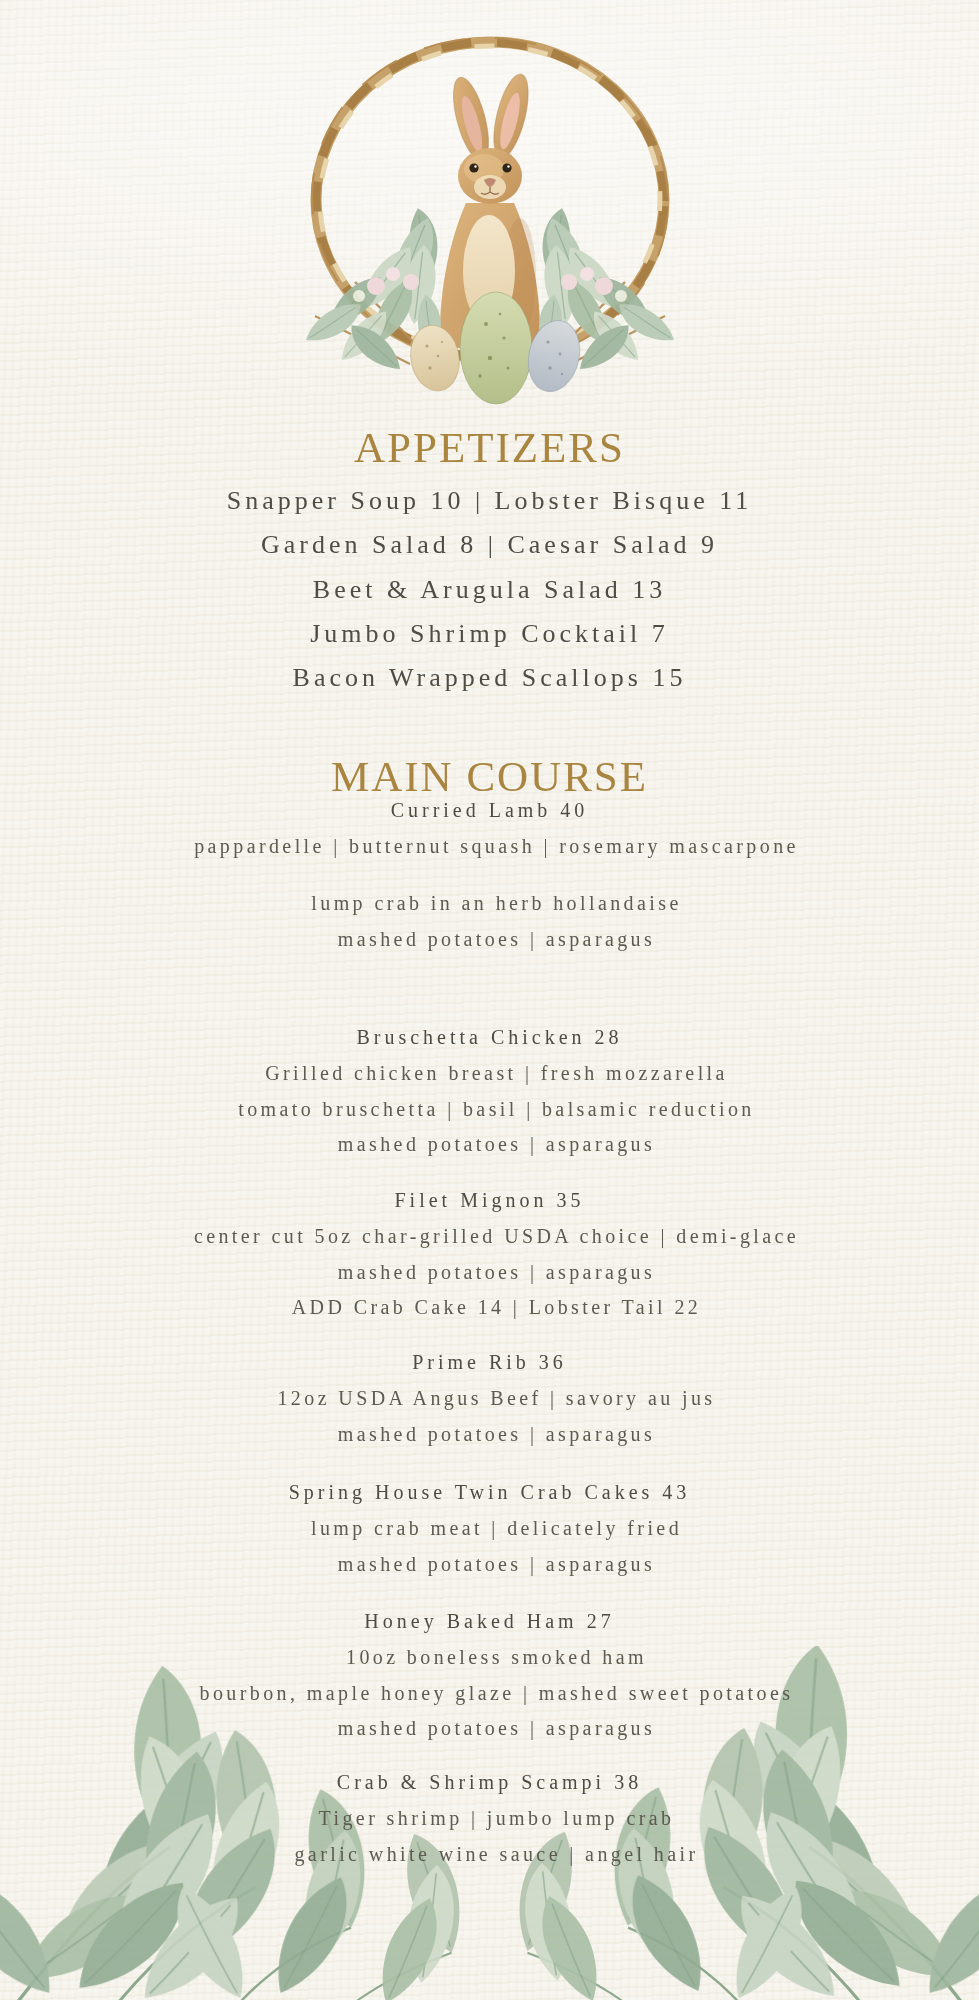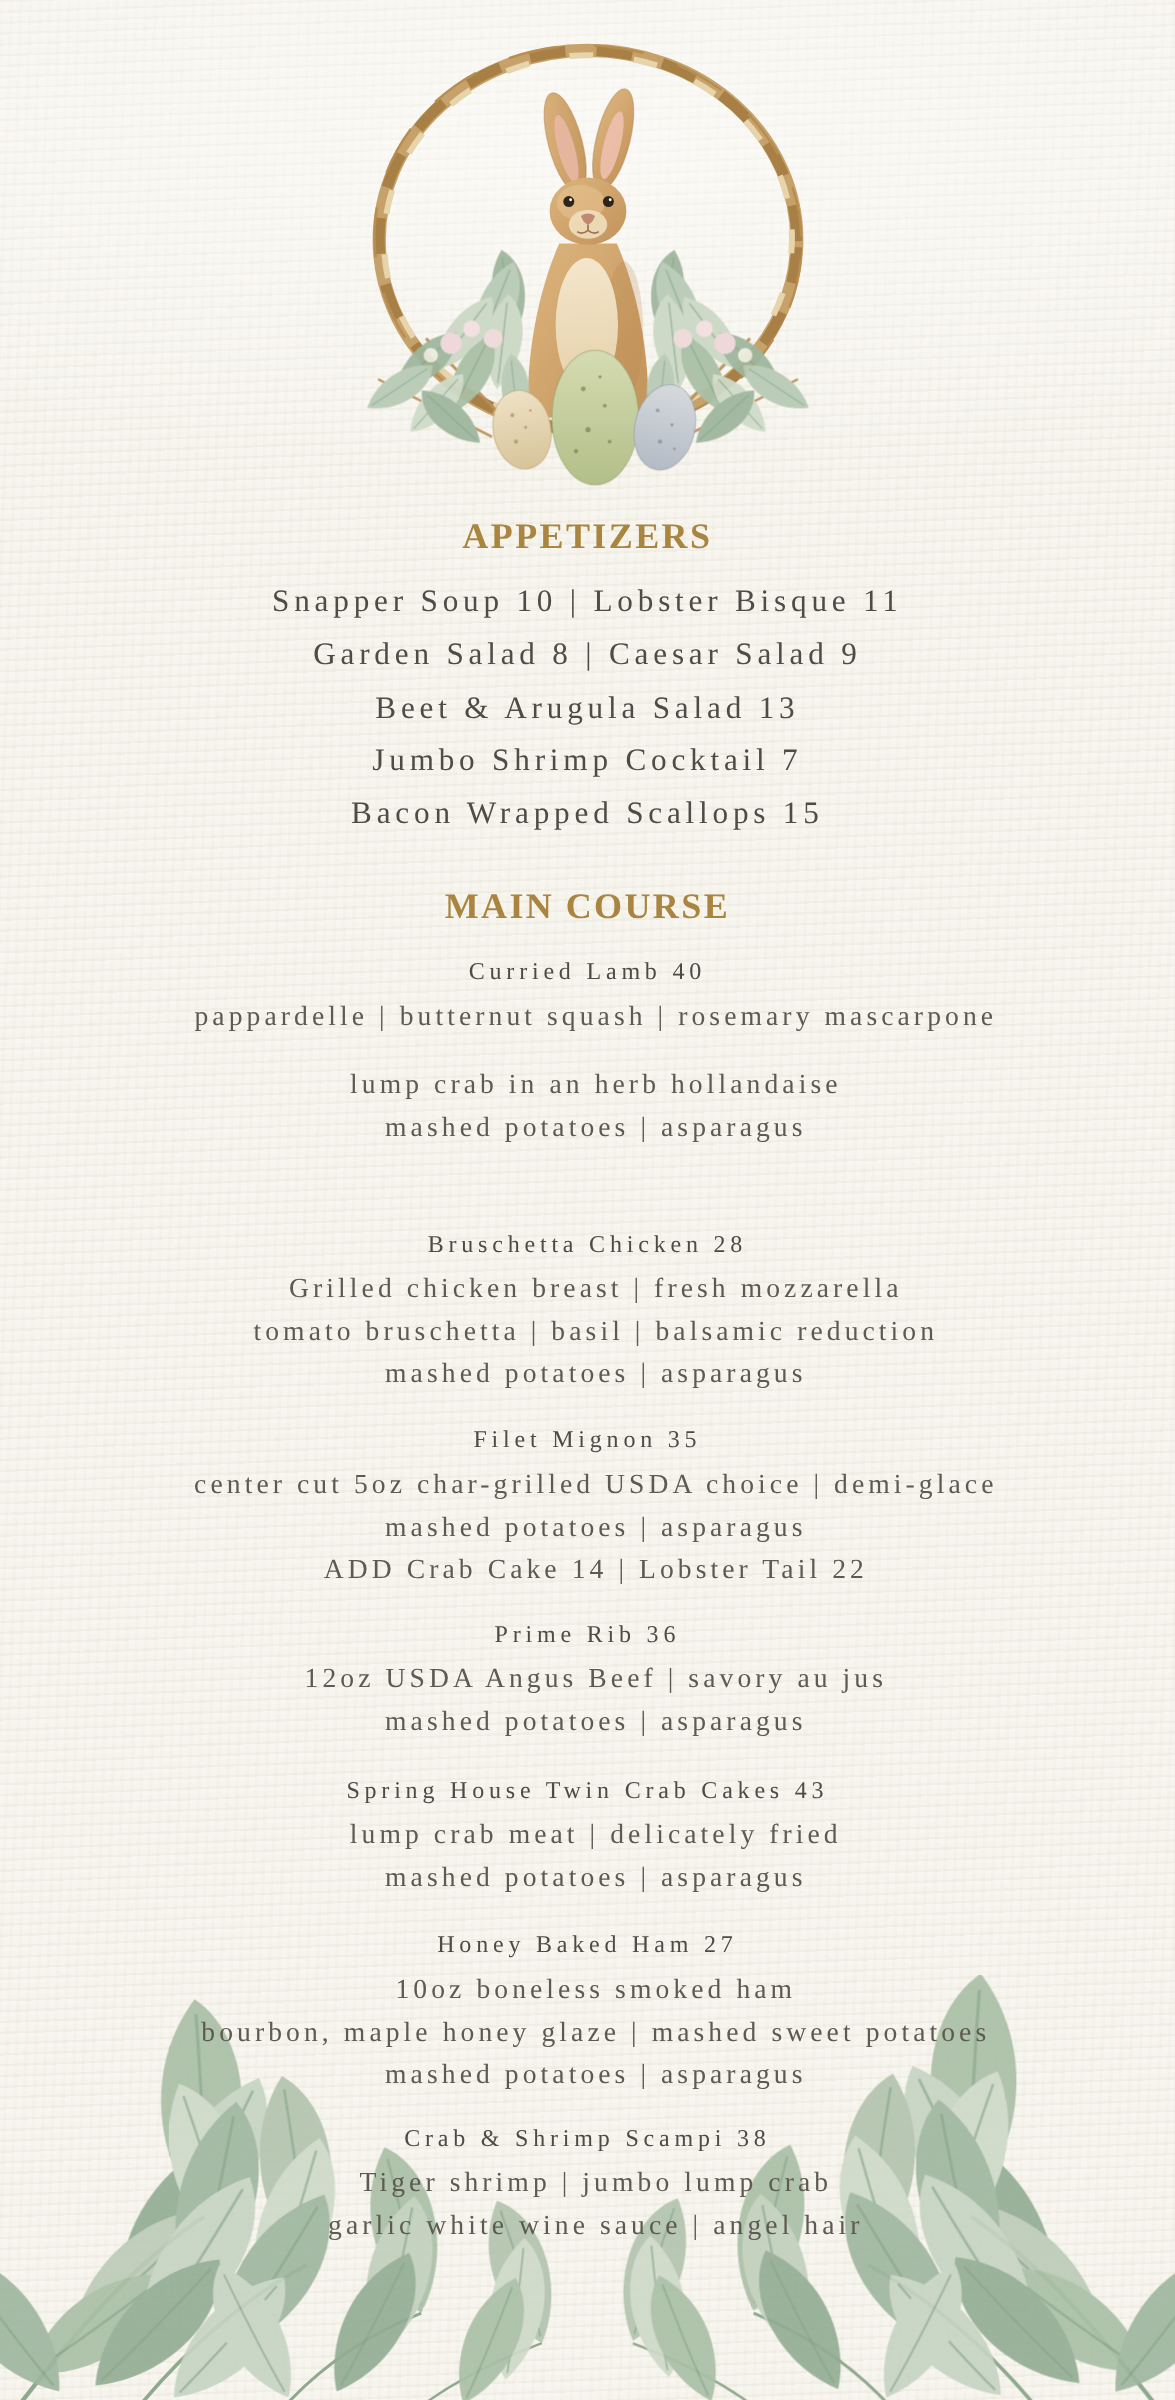--- a/index.html
+++ b/index.html
@@ -10,34 +10,34 @@
     overflow:hidden;
     background-color:#f6f4ed;
     background-image:
       radial-gradient(ellipse 1400px 420px at 50% 6%, rgba(255,255,255,.5), rgba(255,255,255,0) 65%),
       repeating-linear-gradient(178deg, rgba(222,217,201,.20) 0 2px, rgba(255,255,255,.16) 2px 5px, rgba(255,255,255,0) 5px 9px),
       repeating-linear-gradient(92deg, rgba(228,224,209,.14) 0 3px, rgba(255,255,255,0) 3px 8px);
     font-family:"Liberation Serif", serif;
   }
   .center{position:absolute;left:0;width:100%;text-align:center;white-space:nowrap;}
   .section-heading{
-    font-size:30px;line-height:56px;letter-spacing:2px;
-    color:#a98540;font-weight:700;
+    font-size:43px;line-height:56px;letter-spacing:2px;
+    color:#a98540;font-weight:400;
   }
   .app-list{margin:0;padding:0;list-style:none;text-align:center;}
   .app-list li{
     font-size:26px;line-height:44.3px;letter-spacing:4px;
     color:#4e4c45;
   }
   .dish-name{
     font-size:20px;line-height:38px;letter-spacing:4px;
     color:#4d4b44;
   }
   .dish-line{
-    font-size:23px;line-height:35.6px;letter-spacing:3.4px;
+    font-size:20px;line-height:35.6px;letter-spacing:3.4px;
     color:#5c5a51;
     margin-left:14px;
   }
   .art-top{position:absolute;top:24px;left:calc(50% - 210px);width:420px;height:400px;}
   .leaves{position:absolute;bottom:-8px;width:545px;height:362px;}
   .leaves.bl{left:-12px;}
   .leaves.br{right:-12px;transform:scaleX(-1);}
   .textlayer{position:relative;z-index:3;}
 </style>
 </head>
@@ -155,21 +155,21 @@
     <div class="center section-heading" style="top:420px">APPETIZERS</div>
 
     <ul class="app-list center" style="top:479px">
       <li>Snapper Soup 10 | Lobster Bisque 11</li>
       <li>Garden Salad 8 | Caesar Salad 9</li>
       <li>Beet &amp; Arugula Salad 13</li>
       <li>Jumbo Shrimp Cocktail 7</li>
       <li>Bacon Wrapped Scallops 15</li>
     </ul>
 
-    <div class="center section-heading" style="top:728px">MAIN COURSE</div>
+    <div class="center section-heading" style="top:749px">MAIN COURSE</div>
 
     <div class="center" style="top:791px">
       <div class="dish-name">Curried Lamb 40</div>
       <div class="dish-line">pappardelle | butternut squash | rosemary mascarpone</div>
     </div>
 
     <div class="center" style="top:886px">
       <div class="dish-line">lump crab in an herb hollandaise</div>
       <div class="dish-line">mashed potatoes | asparagus</div>
     </div>

